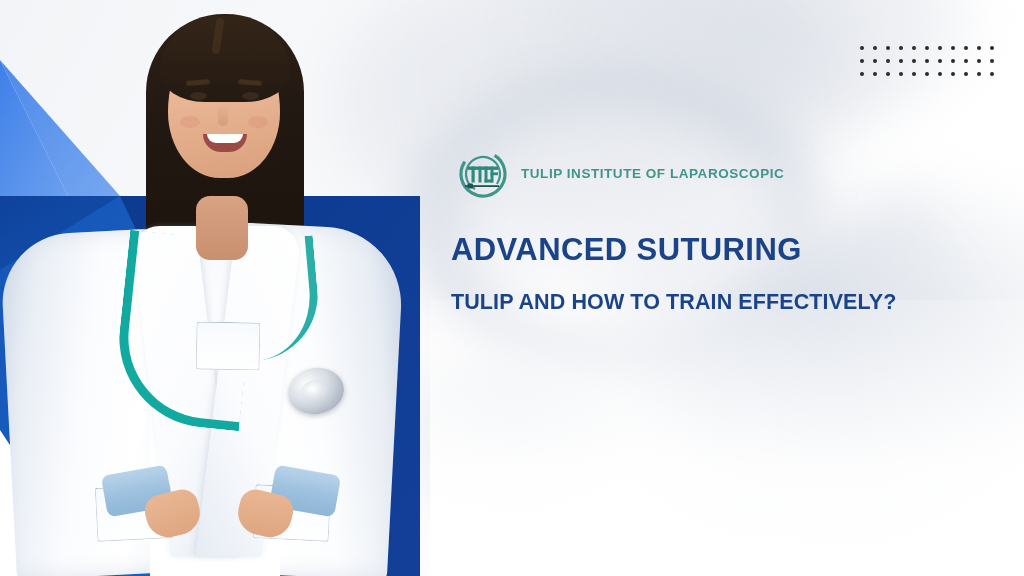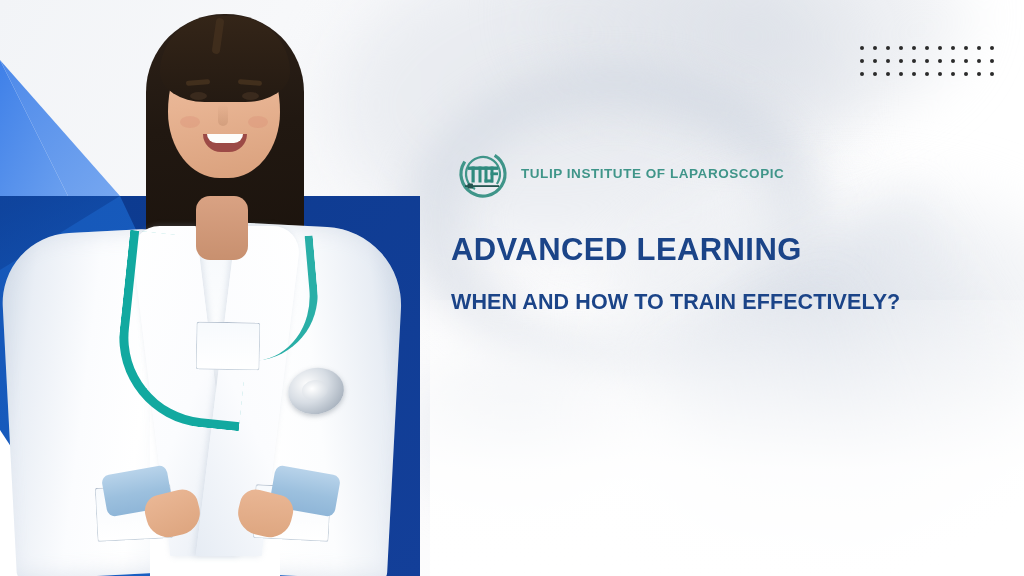--- a/index.html
+++ b/index.html
@@ -373,17 +373,17 @@
         <rect x="8" y="37.2" width="34" height="1.8" fill="#23544f"></rect>
         <rect x="10.5" y="35.6" width="5.5" height="5" rx="1" fill="#23544f"></rect>
       </svg>
     </div>
     <div class="logo-text">
       <div class="logo-line" style="color: rgb(63, 149, 137);">TULIP INSTITUTE OF LAPAROSCOPIC</div>
     </div>
   </div>
 
   <div class="headline">
-    <div class="h-line h1" style="color: rgb(27, 68, 136);">ADVANCED LEARNING</div>
-    <div class="h-line h3" style="color: rgb(27, 68, 136);">WHEN AND HOW TO TRAIN EFFECTIVELY?</div>
+    <div class="h-line h1" style="color: rgb(27, 68, 136);">ADVANCED SUTURING</div>
+    <div class="h-line h3" style="color: rgb(27, 68, 136);">TULIP AND HOW TO TRAIN EFFECTIVELY?</div>
   </div>
 
 </div>
 
 </body></html>

